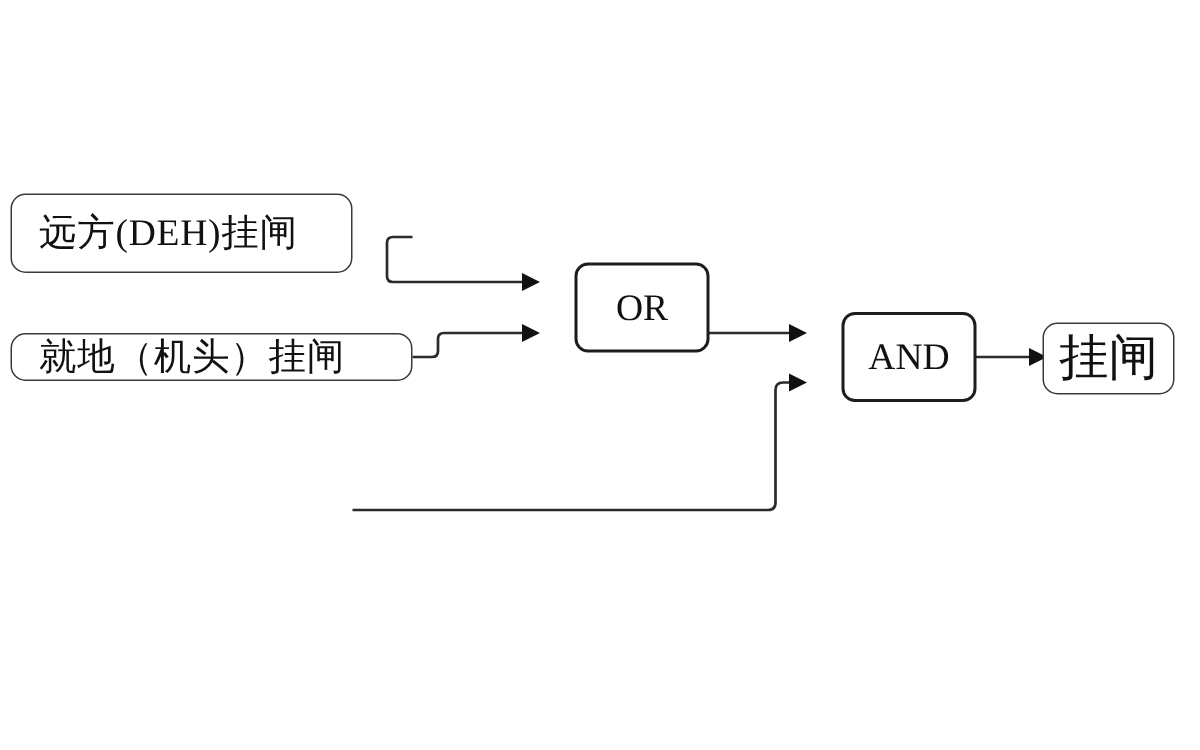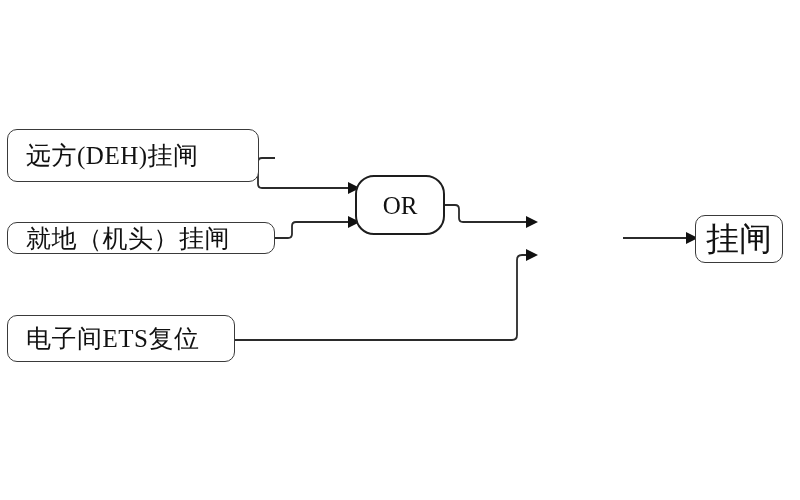--- a/index.html
+++ b/index.html
@@ -32,21 +32,22 @@
     justify-content: flex-start;
     padding-left: 18px;
     font-size: 25px;
     letter-spacing: 0.5px;
   }
   .node.gate-node {
     font-size: 25px;
     font-weight: 400;
     border-width: 2px;
     border-color: #1d1d1d;
-    border-radius: 19px;
+    border-radius: 9px;
+    margin-left: 28px;
   }
   .node.output-node {
     font-size: 33px;
     justify-content: center;
   }
   #wires {
     position: absolute;
     left: 0;
     top: 0;
     width: 800px;
@@ -83,34 +84,34 @@
     <path class="thick" d="M 445 205 L 455 205 Q 459 205 459 209 L 459 218 Q 459 222 463 222 L 526 222"></path>
     <polygon points="526,216 538,222 526,228"></polygon>
 
     <path class="thick" d="M 235 340 L 512 340 Q 517 340 517 335 L 517 260 Q 517 255 522 255 L 526 255"></path>
     <polygon points="526,249 538,255 526,261"></polygon>
 
     <path class="thick" d="M 623 238 L 686 238"></path>
     <polygon points="686,232 698,238 686,244"></polygon>
   </svg>
 
-  <div class="node input-node" style="left:7px; top:129px; width:252px; height:53px;">
+  <div class="node input-node" style="left:7px; top:129px; width:228px; height:53px;">
     <span>远方(DEH)挂闸</span>
   </div>
 
   <div class="node input-node" style="left:7px; top:222px; width:268px; height:32px;">
     <span>就地（机头）挂闸</span>
   </div>
 
-  <div class="node input-node" style="left:7px; top:315px; width:228px; height:47px;">
-    <span>电子间ETS复位</span>
-  </div>
 
   <div class="node gate-node" style="left:355px; top:175px; width:90px; height:60px;">
     <span>OR</span>
   </div>
 
+  <div class="node gate-node" style="left:533px; top:208px; width:90px; height:60px;">
+    <span>AND</span>
+  </div>
 
   <div class="node output-node" style="left:695px; top:215px; width:88px; height:48px;">
     <span>挂闸</span>
   </div>
 
 </div>
 
 </body></html>

